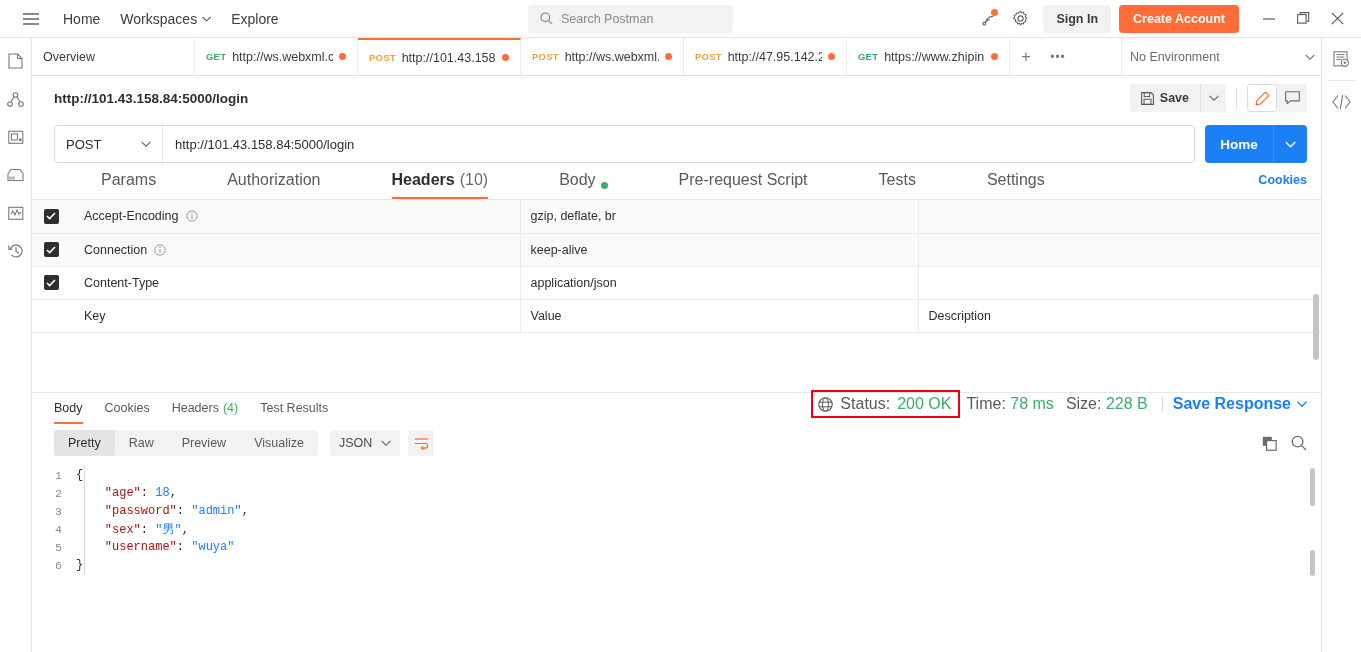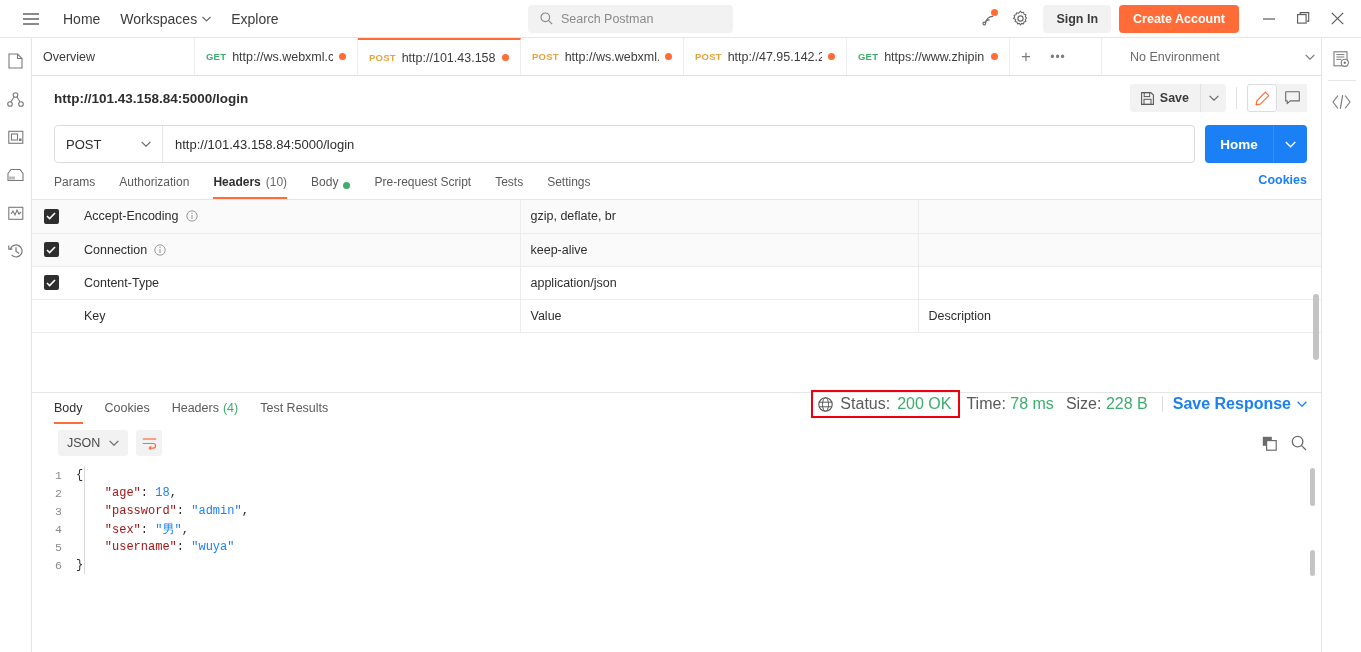--- a/index.html
+++ b/index.html
@@ -104,21 +104,21 @@
   .tab .tlabel {
     overflow: hidden; text-overflow: clip; white-space: nowrap; max-width: 108px; color: #3c3c3c;
   }
   .tab .udot { width: 7px; height: 7px; border-radius: 50%; background: #ff6c37; flex: none; }
   .tab-plus, .tab-more {
     display: flex; align-items: center; justify-content: center; width: 32px;
     color: #7a7a7a; cursor: pointer; font-size: 17px;
   }
   .tabbar-right {
     margin-left: auto; display: flex; align-items: center; gap: 0;
-    border-left: 1px solid #ededed; padding-left: 24px;
+    border-left: 1px solid #ededed; padding-left: 4px;
   }
   .env-select {
     width: 195px; height: 28px; display: flex; align-items: center; justify-content: space-between;
     font-size: 12.5px; color: #6b6b6b; padding: 0 6px 0 4px; cursor: pointer; border-radius: 3px;
   }
 
   
   .reqname-row {
     height: 44px; min-height: 44px; display: flex; align-items: center;
     padding: 0 14px 0 22px; background: #fff;
@@ -173,23 +173,23 @@
     display: flex; align-items: center; justify-content: center; cursor: pointer;
     border-left: 1px solid #3a8ff5;
   }
 
   
   .req-tabs {
     display: flex; align-items: center; padding: 0 14px 0 22px;
     border-bottom: 1px solid #e6e6e6; height: 32px; min-height: 32px;
   }
   .rtab {
-    font-size: 12px; color: #5a5a5a; padding: 0 0 8px 0; margin-right: 24px;
+    font-size: 16px; color: #5a5a5a; padding: 0 0 8px 0; margin-right: 24px;
     cursor: pointer; display: flex; align-items: center; gap: 5px;
-    border-bottom: 2px solid transparent; height: 31px; align-items: flex-end;
+    border-bottom: 2px solid transparent; height: 31px; align-items: flex-end; margin-left: 47px;
   }
   .rtab.active { color: #2e2e2e; font-weight: bold; border-bottom-color: #ff6c37; }
   .rtab .cnt { color: #8a8a8a; font-weight: normal; }
   .rtab.active .cnt { color: #6b6b6b; }
   .green-dot { width: 7px; height: 7px; border-radius: 50%; background: #3dad6d; }
   .cookies-link {
     margin-left: auto; font-size: 12.5px; color: #1b7ff5; font-weight: bold; cursor: pointer; padding-bottom: 8px;
   }
 
   
@@ -637,20 +637,34 @@
           <span class="save-resp">
             <span>Save Response</span>
             <svg width="10" height="6" viewBox="0 0 10 6">
                 <path d="M0.6 0.8L5 5.2L9.4 0.8" stroke="#1b7ff5" stroke-width="1.3" fill="none"></path>
               </svg>
           </span>
         </div>
       </div>
 
       <div class="resp-toolbar">
+        <div class="seg-group">
+          <div class="seg active">
+              <span>Pretty</span>
+            </div>
+          <div class="seg">
+              <span>Raw</span>
+            </div>
+          <div class="seg">
+              <span>Preview</span>
+            </div>
+          <div class="seg">
+              <span>Visualize</span>
+            </div>
+        </div>
         <div class="json-sel">
           <span>JSON</span>
           <svg width="10" height="6" viewBox="0 0 10 6">
               <path d="M0.6 0.8L5 5.2L9.4 0.8" stroke="#6b6b6b" stroke-width="1.2" fill="none"></path>
             </svg>
         </div>
         <div class="wrap-btn">
           <svg width="15" height="13" viewBox="0 0 15 13">
               <line x1="0.8" y1="2" x2="14.2" y2="2" stroke="#ff6c37" stroke-width="1.2"></line>
               <path d="M0.8 6.5h10.5a2.3 2.3 0 010 4.6H7.5" stroke="#ff6c37" stroke-width="1.2" fill="none"></path>

